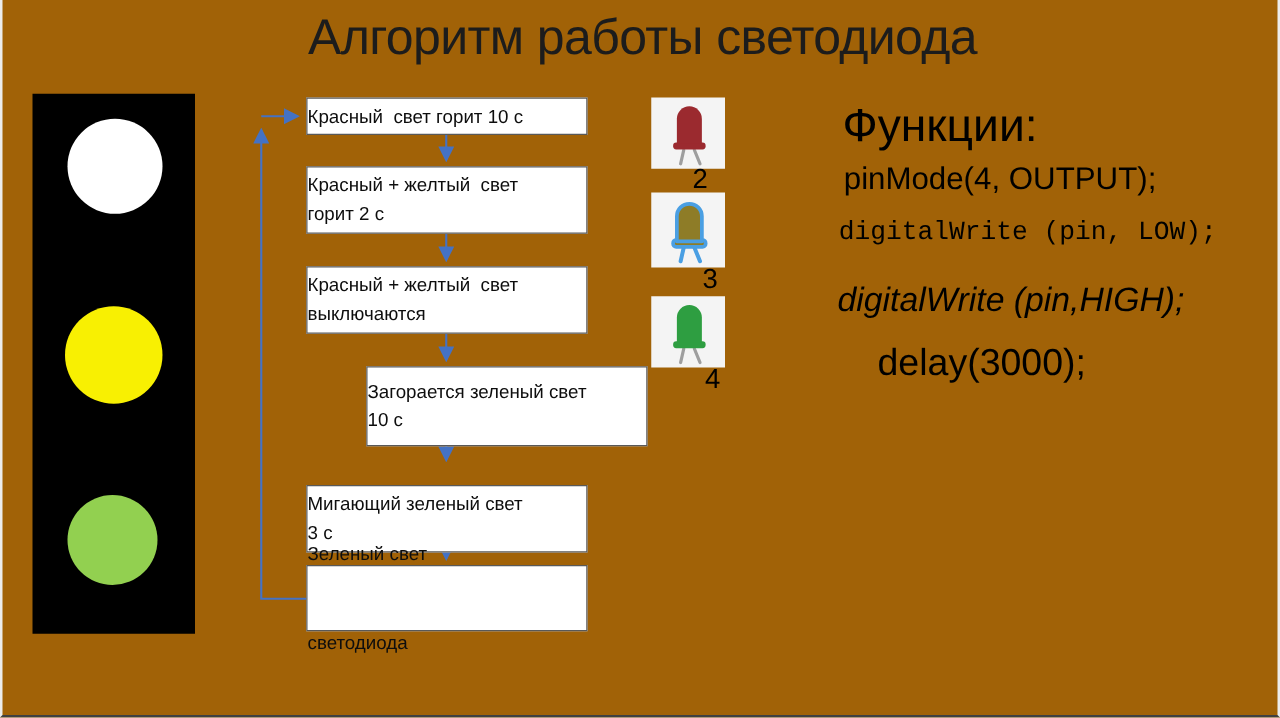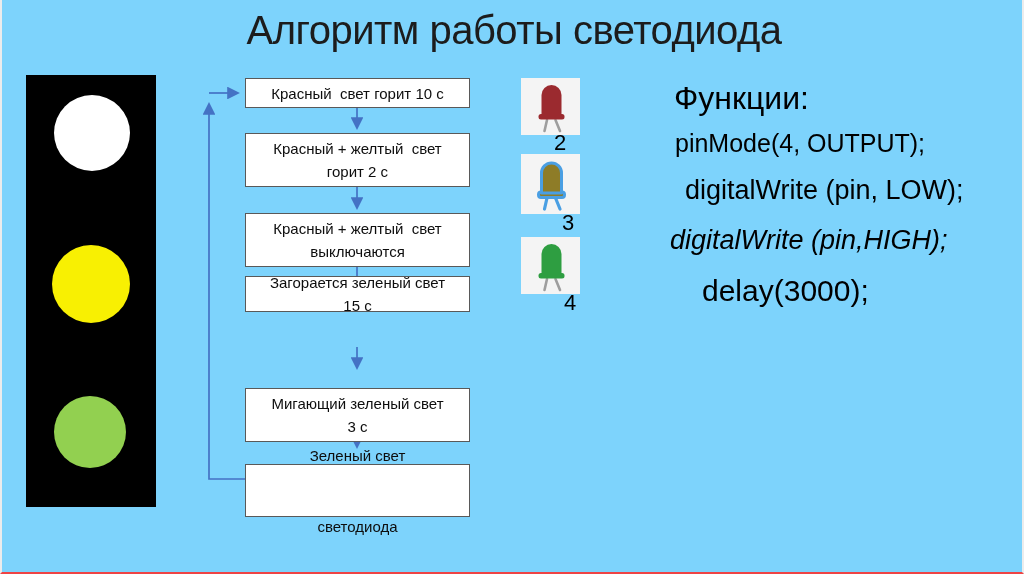--- a/index.html
+++ b/index.html
@@ -1,70 +1,70 @@
 <!DOCTYPE html>
 <html><head>
 <meta charset="utf-8">
 <style>
   html,body{margin:0;padding:0;background:#ffffff;}
   #slide{
     position:relative;
     width:1024px;height:574px;
-    background:#7dd3fc;
+    background:#a16207;
     overflow:hidden;
     font-family:"Liberation Sans", sans-serif;
     border-left:2px solid #ececec;
     border-right:2px solid #ececec;
-    border-bottom:2px solid #ef4444;
+    border-bottom:2px solid #404040;
     box-sizing:border-box;
   }
   
   .title{
     position:absolute;left:0;top:8px;width:1024px;
     text-align:center;
     font-size:40px;color:#1c1c1c;
     letter-spacing:-0.5px;
   }
   
   .tl-body{position:absolute;left:24px;top:75px;width:130px;height:432px;background:#000000;}
   .tl-lamp{position:absolute;border-radius:50%;}
   .tl-lamp.white{left:28px;top:20px;width:76px;height:76px;}
   .tl-lamp.yellow{left:26px;top:170px;width:78px;height:78px;}
   .tl-lamp.green{left:28px;top:321px;width:72px;height:72px;}
   
   .flow-box{
     position:absolute;left:243px;width:225px;
     border:1.5px solid #595959;background:#ffffff;
     box-sizing:border-box;
-    display:flex;flex-direction:column;align-items:center;justify-content:center;
+    display:flex;flex-direction:column;align-items:flex-start;justify-content:center;
     font-size:15px;color:#0d0d0d;line-height:23px;
   }
   .flow-box .bline{white-space:pre;}
   .b1{top:78px;height:30px;}
   .b2{top:133px;height:54px;}
   .b3{top:213px;height:54px;}
-  .b4{top:276px;height:36px;}
+  .b4{top:293px;height:64px;margin-left:48px;}
   .b5{top:388px;height:54px;}
-  .b6{top:464px;height:53px;gap:48px;}
+  .b6{top:452px;height:53px;gap:48px;}
   
   #arrows{position:absolute;left:0;top:0;width:1024px;height:574px;pointer-events:none;}
   
   .led-tile{position:absolute;left:519px;width:59px;background:#f4f4f4;}
   .t1{top:78px;height:57px;}
   .t2{top:154px;height:60px;}
   .t3{top:237px;height:57px;}
   .led-num{position:absolute;font-size:22px;color:#000;}
   .n1{left:552px;top:130px;}
   .n2{left:560px;top:210px;}
   .n3{left:562px;top:290px;}
   
-  .fn-heading{position:absolute;left:672px;top:80px;font-size:32px;color:#000;}
+  .fn-heading{position:absolute;left:672px;top:80px;font-size:37px;color:#000;}
   .fn-line{position:absolute;font-size:26px;color:#000;}
   .f1{left:673px;top:129px;font-size:25px;}
-  .f2{left:683px;top:175px;font-size:27px;}
+  .f2{left:669px;top:175px;font-size:21px;font-family:Liberation Mono, monospace;}
   .f3{left:668px;top:225px;font-size:27px;font-style:italic;}
   .f4{left:700px;top:274px;font-size:30px;}
   
   .led-svg{display:block;margin:0 auto;}
   .leg{fill:none;stroke:#9e9e9e;stroke-width:2.6;stroke-linecap:round;}
   .leg.blue{stroke:#4a9fe3;stroke-width:3.2;}
 </style>
 </head>
 <body>
 
@@ -101,21 +101,21 @@
   <div class="flow-box b2">
     <div class="bline">Красный + желтый  свет</div>
     <div class="bline">горит 2 с</div>
   </div>
   <div class="flow-box b3">
     <div class="bline">Красный + желтый  свет</div>
     <div class="bline">выключаются</div>
   </div>
   <div class="flow-box b4">
     <div class="bline">Загорается зеленый свет</div>
-    <div class="bline">15 с</div>
+    <div class="bline">10 с</div>
   </div>
   <div class="flow-box b5">
     <div class="bline">Мигающий зеленый свет</div>
     <div class="bline">3 с</div>
   </div>
   <div class="flow-box b6">
     <div class="bline">Зеленый свет</div>
     <div class="bline">светодиода</div>
   </div>
 

